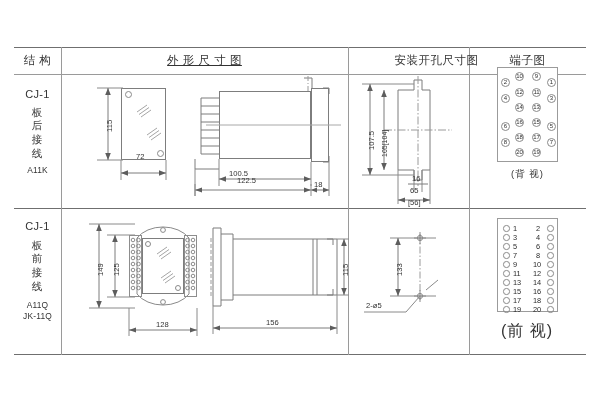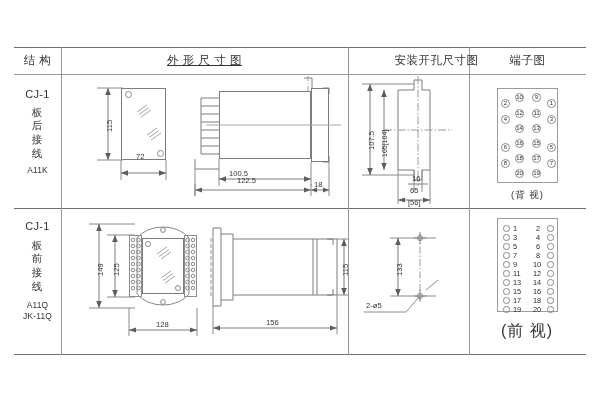--- a/index.html
+++ b/index.html
@@ -212,21 +212,21 @@
       <polygon class="fillar" points="50,126 57,123.4 57,128.6"></polygon>
       <polygon class="fillar" points="82,126 75,123.4 75,128.6"></polygon>
     </svg>
     <div class="dimtxt rot" style="left:19px;top:76px;">107.5</div>
     <div class="dimtxt rot" style="left:33px;top:83px;font-size:7px;">105[104]</div>
     <div class="dimtxt" style="left:64px;top:100px;">16</div>
     <div class="dimtxt" style="left:62px;top:112px;">65</div>
     <div class="dimtxt" style="left:60px;top:124px;">[56]</div>
   </div>
 
-  <div class="dw" style="left:455px;top:12px;width:117px;height:134px;margin-top:21px;">
+  <div class="dw" style="left:455px;top:12px;width:117px;height:134px;">
     <div class="tpanel" style="left:28px;top:8px;width:61px;height:95px;">
 
       <div class="tcirc" style="left:3px;top:10px;">2</div>
       <div class="tcirc" style="left:3px;top:26px;">4</div>
       <div class="tcirc" style="left:3px;top:54px;">6</div>
       <div class="tcirc" style="left:3px;top:70px;">8</div>
 
       <div class="tcirc" style="left:49px;top:10px;">1</div>
       <div class="tcirc" style="left:49px;top:26px;">3</div>
       <div class="tcirc" style="left:49px;top:54px;">5</div>

